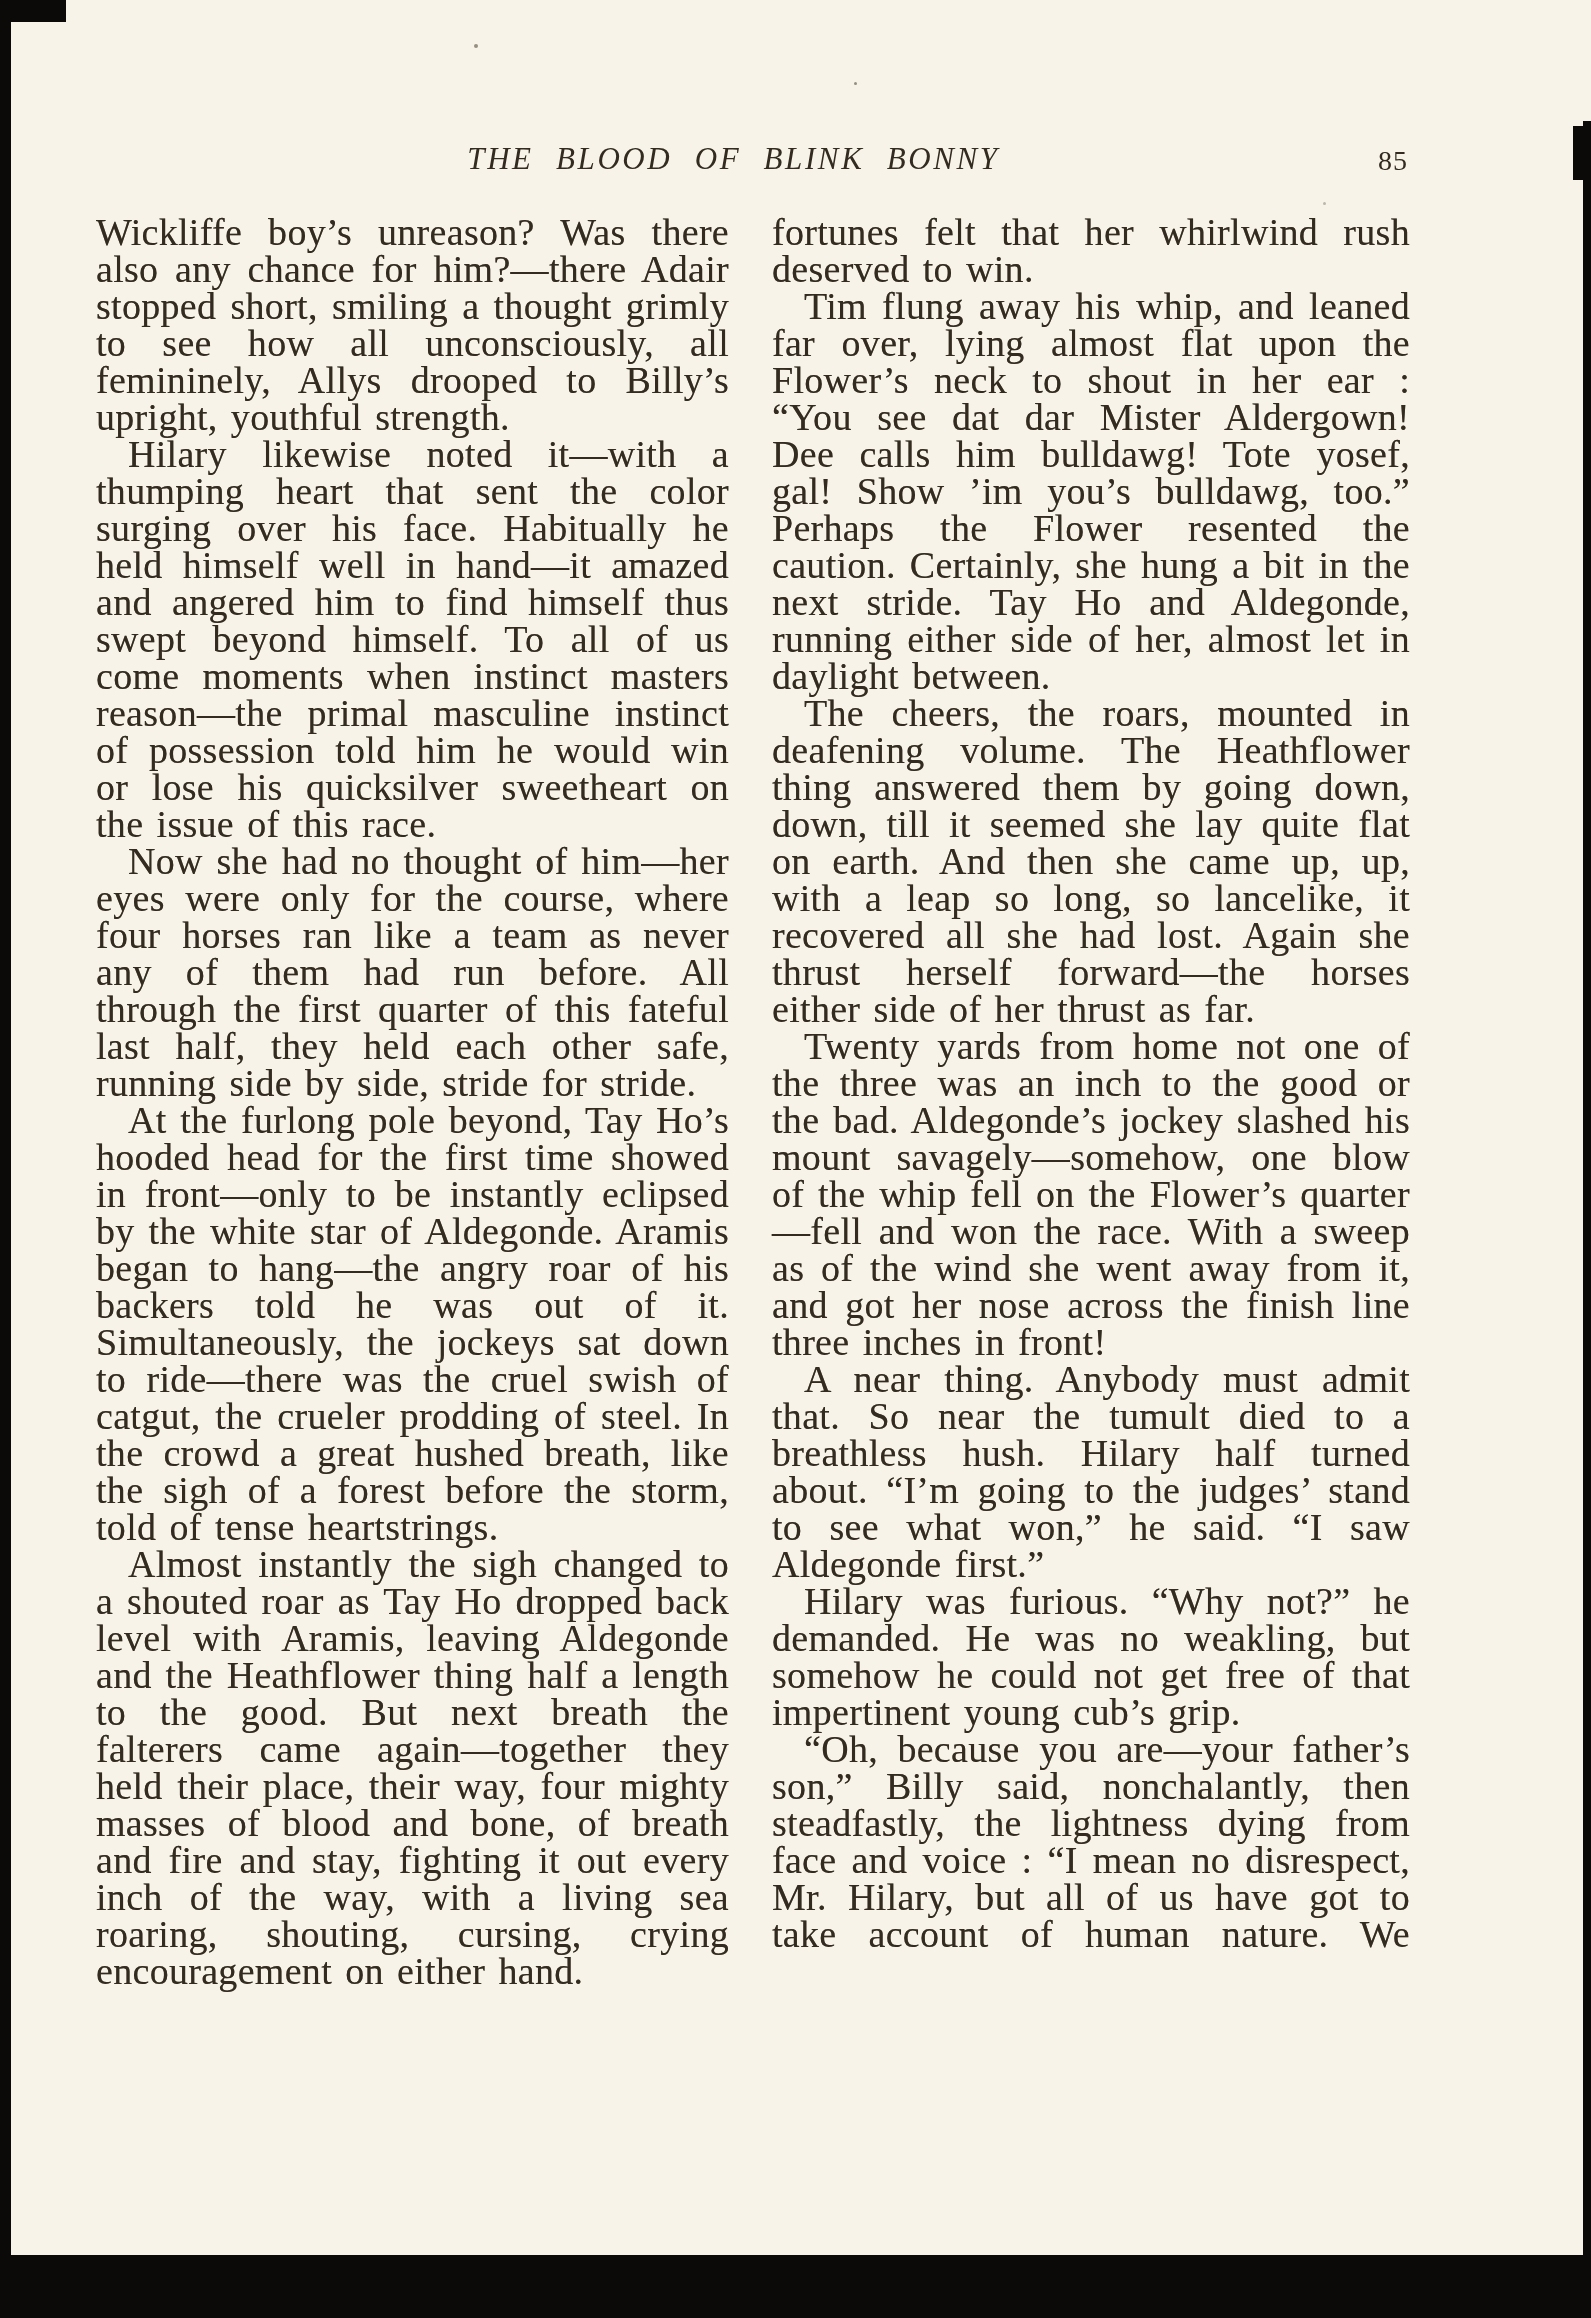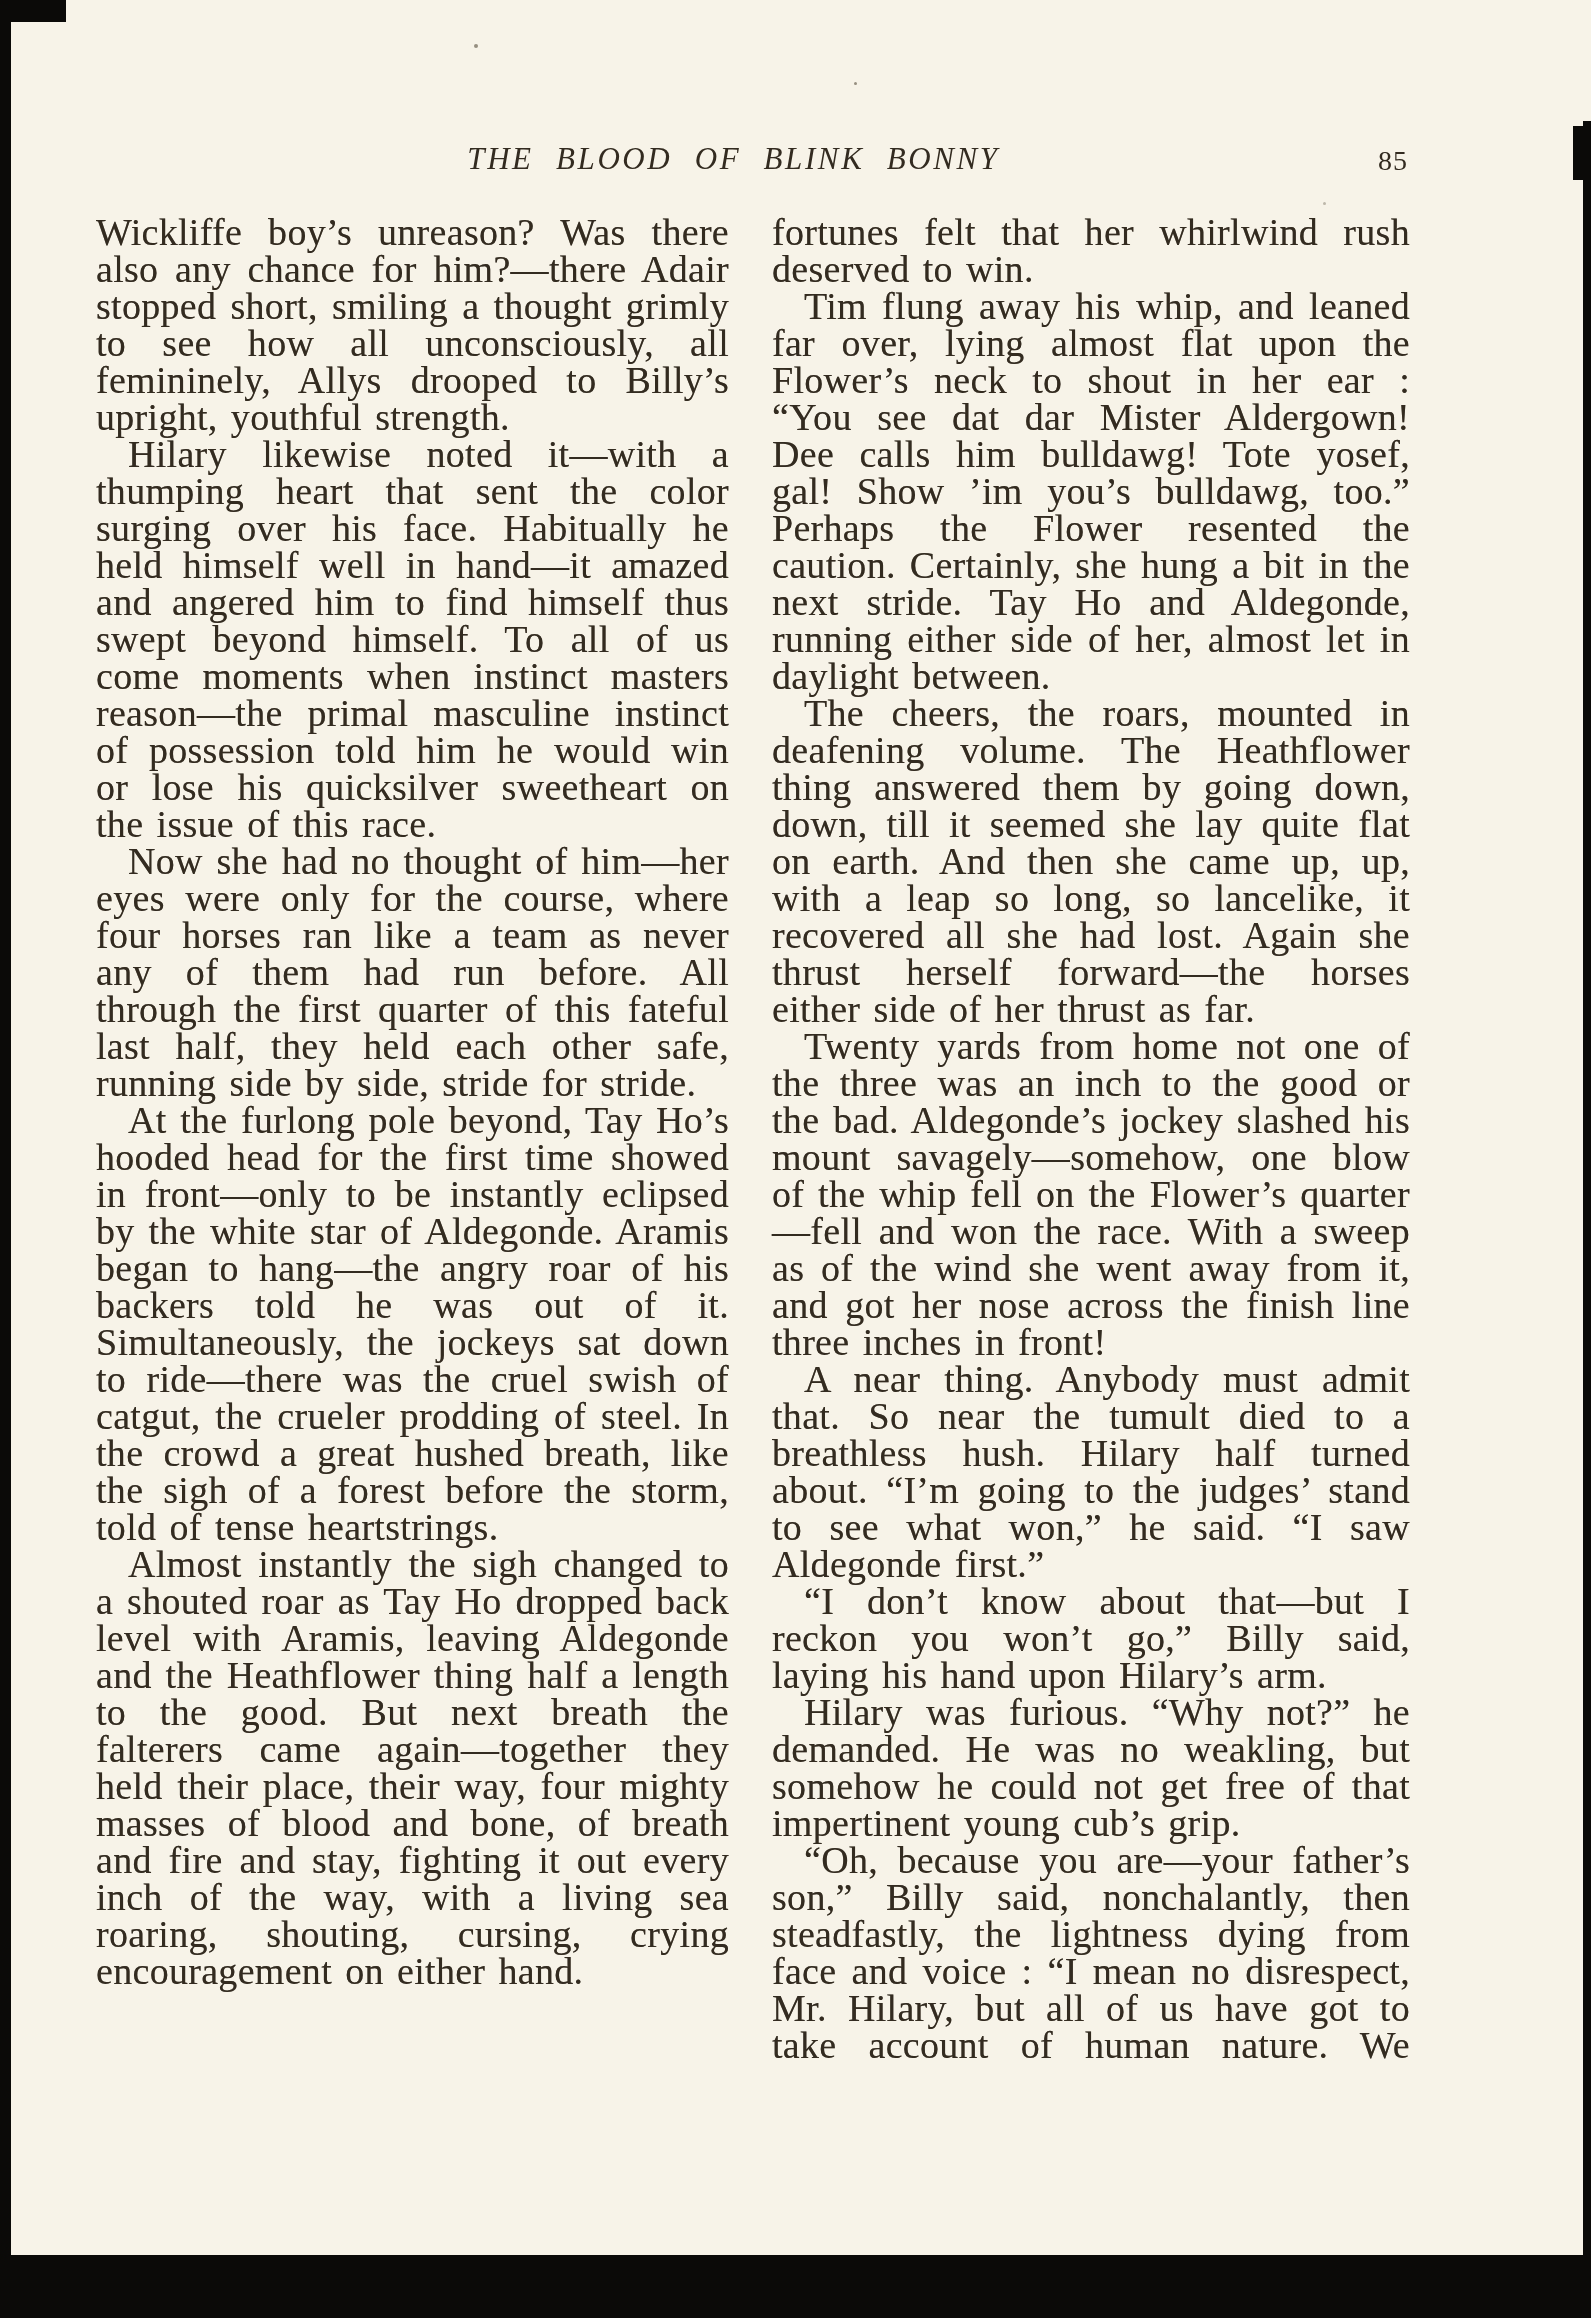--- a/index.html
+++ b/index.html
@@ -91,19 +91,18 @@
       <p class="para indent">Now she had no thought of him—her eyes were only for the course, where four horses ran like a team as never any of them had run before.  All through the first quarter of this fateful last half, they held each other safe, running side by side, stride for stride.</p>
       <p class="para indent">At the furlong pole beyond, Tay Ho’s hooded head for the first time showed in front—only to be instantly eclipsed by the white star of Aldegonde.  Aramis began to hang—the angry roar of his backers told he was out of it.  Simultaneously, the jockeys sat down to ride—there was the cruel swish of catgut, the crueler prodding of steel.  In the crowd a great hushed breath, like the sigh of a forest before the storm, told of tense heartstrings.</p>
       <p class="para indent">Almost instantly the sigh changed to a shouted roar as Tay Ho dropped back level with Aramis, leaving Aldegonde and the Heathflower thing half a length to the good.  But next breath the falterers came again—together they held their place, their way, four mighty masses of blood and bone, of breath and fire and stay, fighting it out every inch of the way, with a living sea roaring, shouting, cursing, crying encouragement on either hand.</p>
     </div>
   <div class="col col-right">
       <p class="para">fortunes felt that her whirlwind rush deserved to win.</p>
       <p class="para indent">Tim flung away his whip, and leaned far over, lying almost flat upon the Flower’s neck to shout in her ear : “You see dat dar Mister Aldergown! Dee calls him bulldawg!  Tote yosef, gal! Show ’im you’s bulldawg, too.”  Perhaps the Flower resented the caution. Certainly, she hung a bit in the next stride.  Tay Ho and Aldegonde, running either side of her, almost let in daylight between.</p>
       <p class="para indent">The cheers, the roars, mounted in deafening volume.  The Heathflower thing answered them by going down, down, till it seemed she lay quite flat on earth.  And then she came up, up, with a leap so long, so lancelike, it recovered all she had lost.  Again she thrust herself forward—the horses either side of her thrust as far.</p>
       <p class="para indent">Twenty yards from home not one of the three was an inch to the good or the bad.  Aldegonde’s jockey slashed his mount savagely—somehow, one blow of the whip fell on the Flower’s quarter—fell and won the race.  With a sweep as of the wind she went away from it, and got her nose across the finish line three inches in front!</p>
       <p class="para indent">A near thing.  Anybody must admit that.  So near the tumult died to a breathless hush.  Hilary half turned about.  “I’m going to the judges’ stand to see what won,” he said.  “I saw Aldegonde first.”</p>
-      <p class="para indent">“I don’t know about that—but I reckon you won’t go,” Billy said, laying his hand upon Hilary’s arm.</p>
       <p class="para indent">Hilary was furious.  “Why not?” he demanded.  He was no weakling, but somehow he could not get free of that impertinent young cub’s grip.</p>
       <p class="para indent continues">“Oh, because you are—your father’s son,” Billy said, nonchalantly, then steadfastly, the lightness dying from face and voice : “I mean no disrespect, Mr. Hilary, but all of us have got to take account of human nature.  We</p>
     </div>
 
 </div>
 
 
 </body></html>

